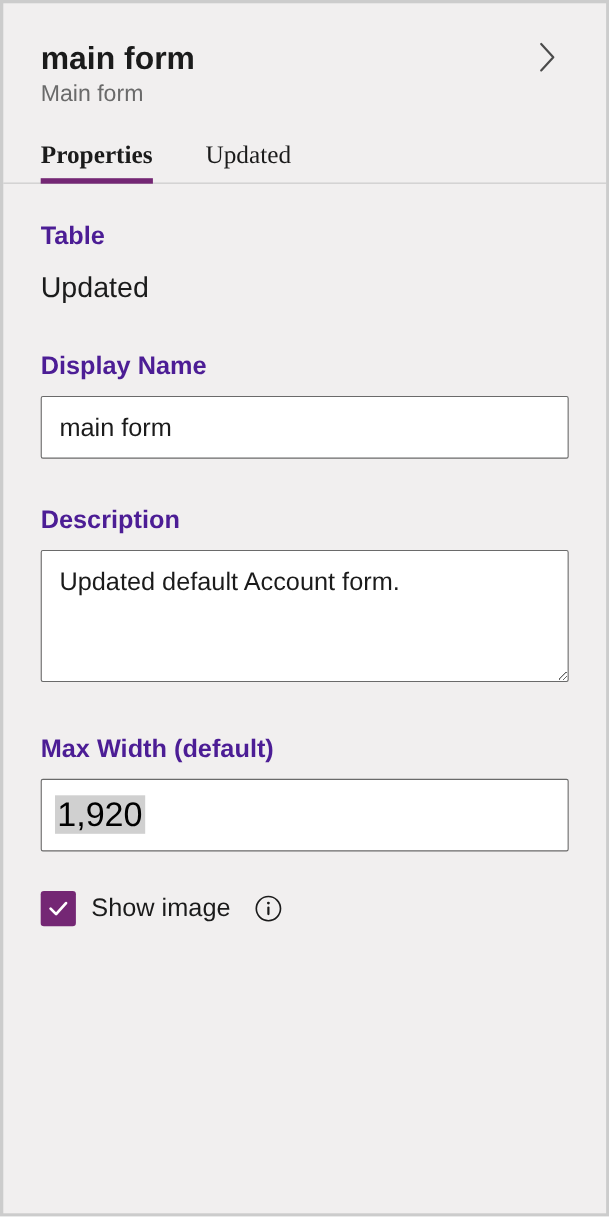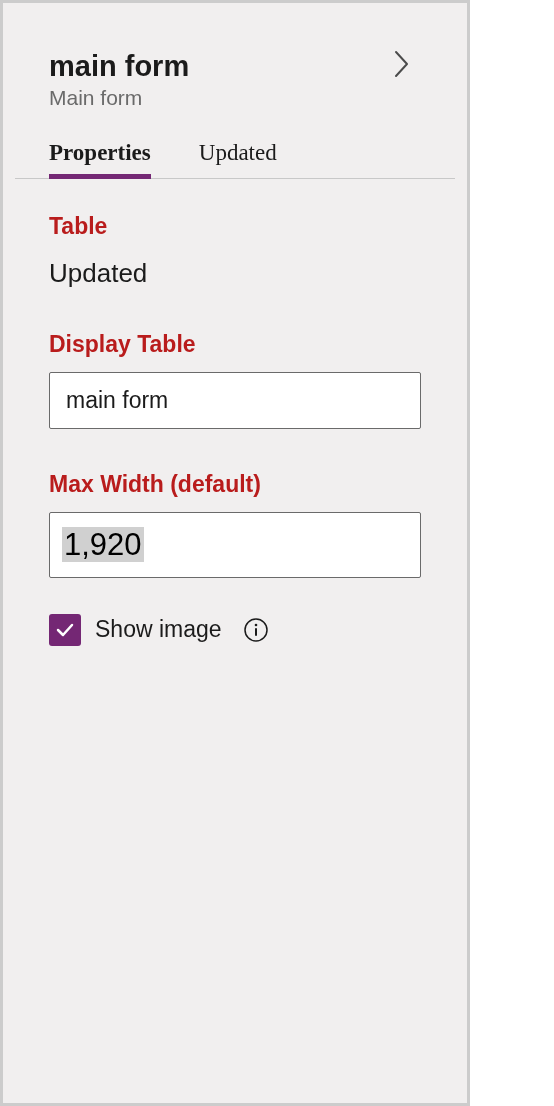--- a/index.html
+++ b/index.html
@@ -8,25 +8,25 @@
       padding: 0;
     }
     body {
       font-family: "Segoe UI", -apple-system, BlinkMacSystemFont, sans-serif;
       background: #ffffff;
       width: 554px;
       height: 1106px;
       overflow: hidden;
     }
     .panel {
-      width: 470px;
+      width: 554px;
       height: 1106px;
       border: 3px solid #cccccc;
       background: #f1efef;
-      padding: 12px;
+      padding: 0;
     }
     .header {
       padding: 34px 34px 0 34px;
       position: relative;
     }
     .title {
       font-size: 29px;
       font-weight: 600;
       color: #1b1b1b;
       line-height: 1.2;
@@ -76,21 +76,21 @@
       bottom: -1px;
       height: 5px;
       background: #742774;
     }
     .body {
       padding: 34px 34px 0 34px;
     }
     .section-label {
       font-size: 23px;
       font-weight: 600;
-      color: #b91c1c;
+      color: #4c1d95;
     }
     .section-value {
       font-size: 26px;
       color: #1b1b1b;
       margin-top: 18px;
     }
     .field {
       margin-top: 42px;
     }
     .input {
@@ -189,24 +189,28 @@
   </div>
 
   <div class="body">
 
     <div>
       <div class="section-label">Table</div>
       <div class="section-value">Updated</div>
     </div>
 
     <div class="field">
-      <div class="section-label">Display Table</div>
+      <div class="section-label">Display Name</div>
       <input class="input" type="text" value="main form" style="">
     </div>
 
+    <div class="field">
+      <div class="section-label">Description</div>
+      <textarea class="textarea" style="">Updated default Account form.</textarea>
+    </div>
 
     <div class="field">
       <div class="section-label">Max Width (default)</div>
       <div class="maxwidth-wrapper">
         <span class="maxwidth-highlight">1,920</span>
       </div>
     </div>
 
     <div class="checkbox-row">
       <div class="checkbox">

